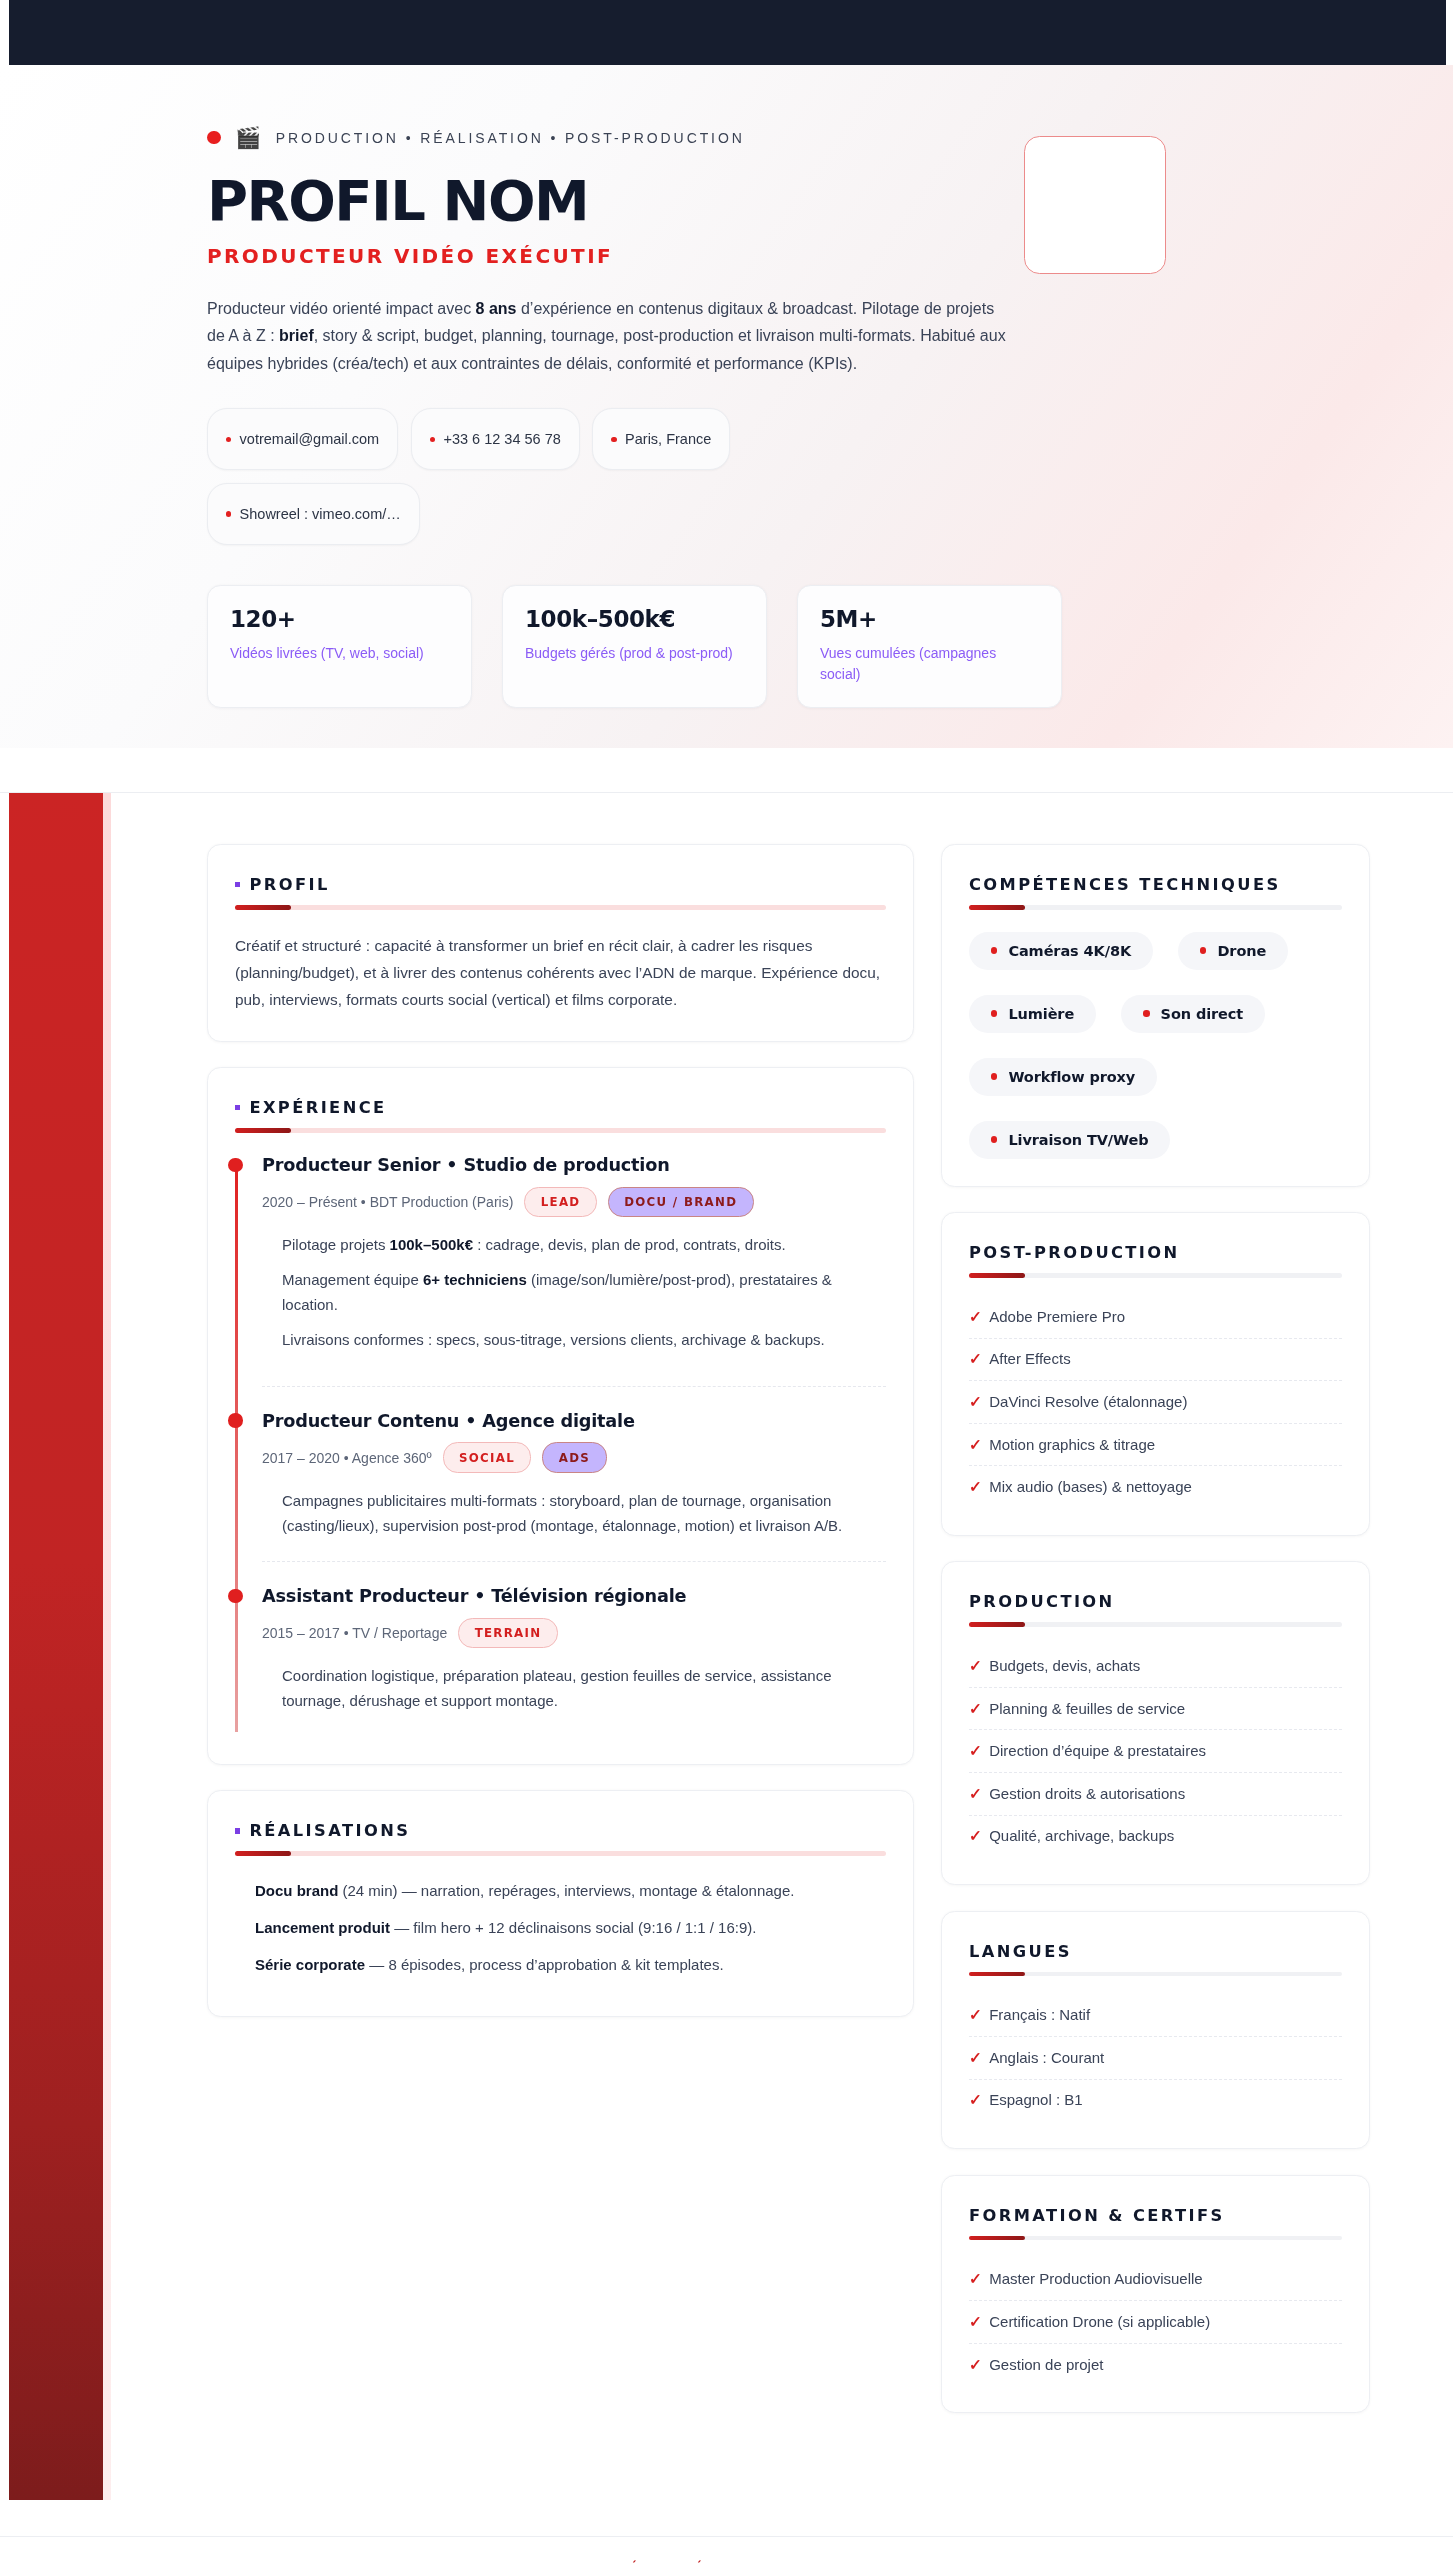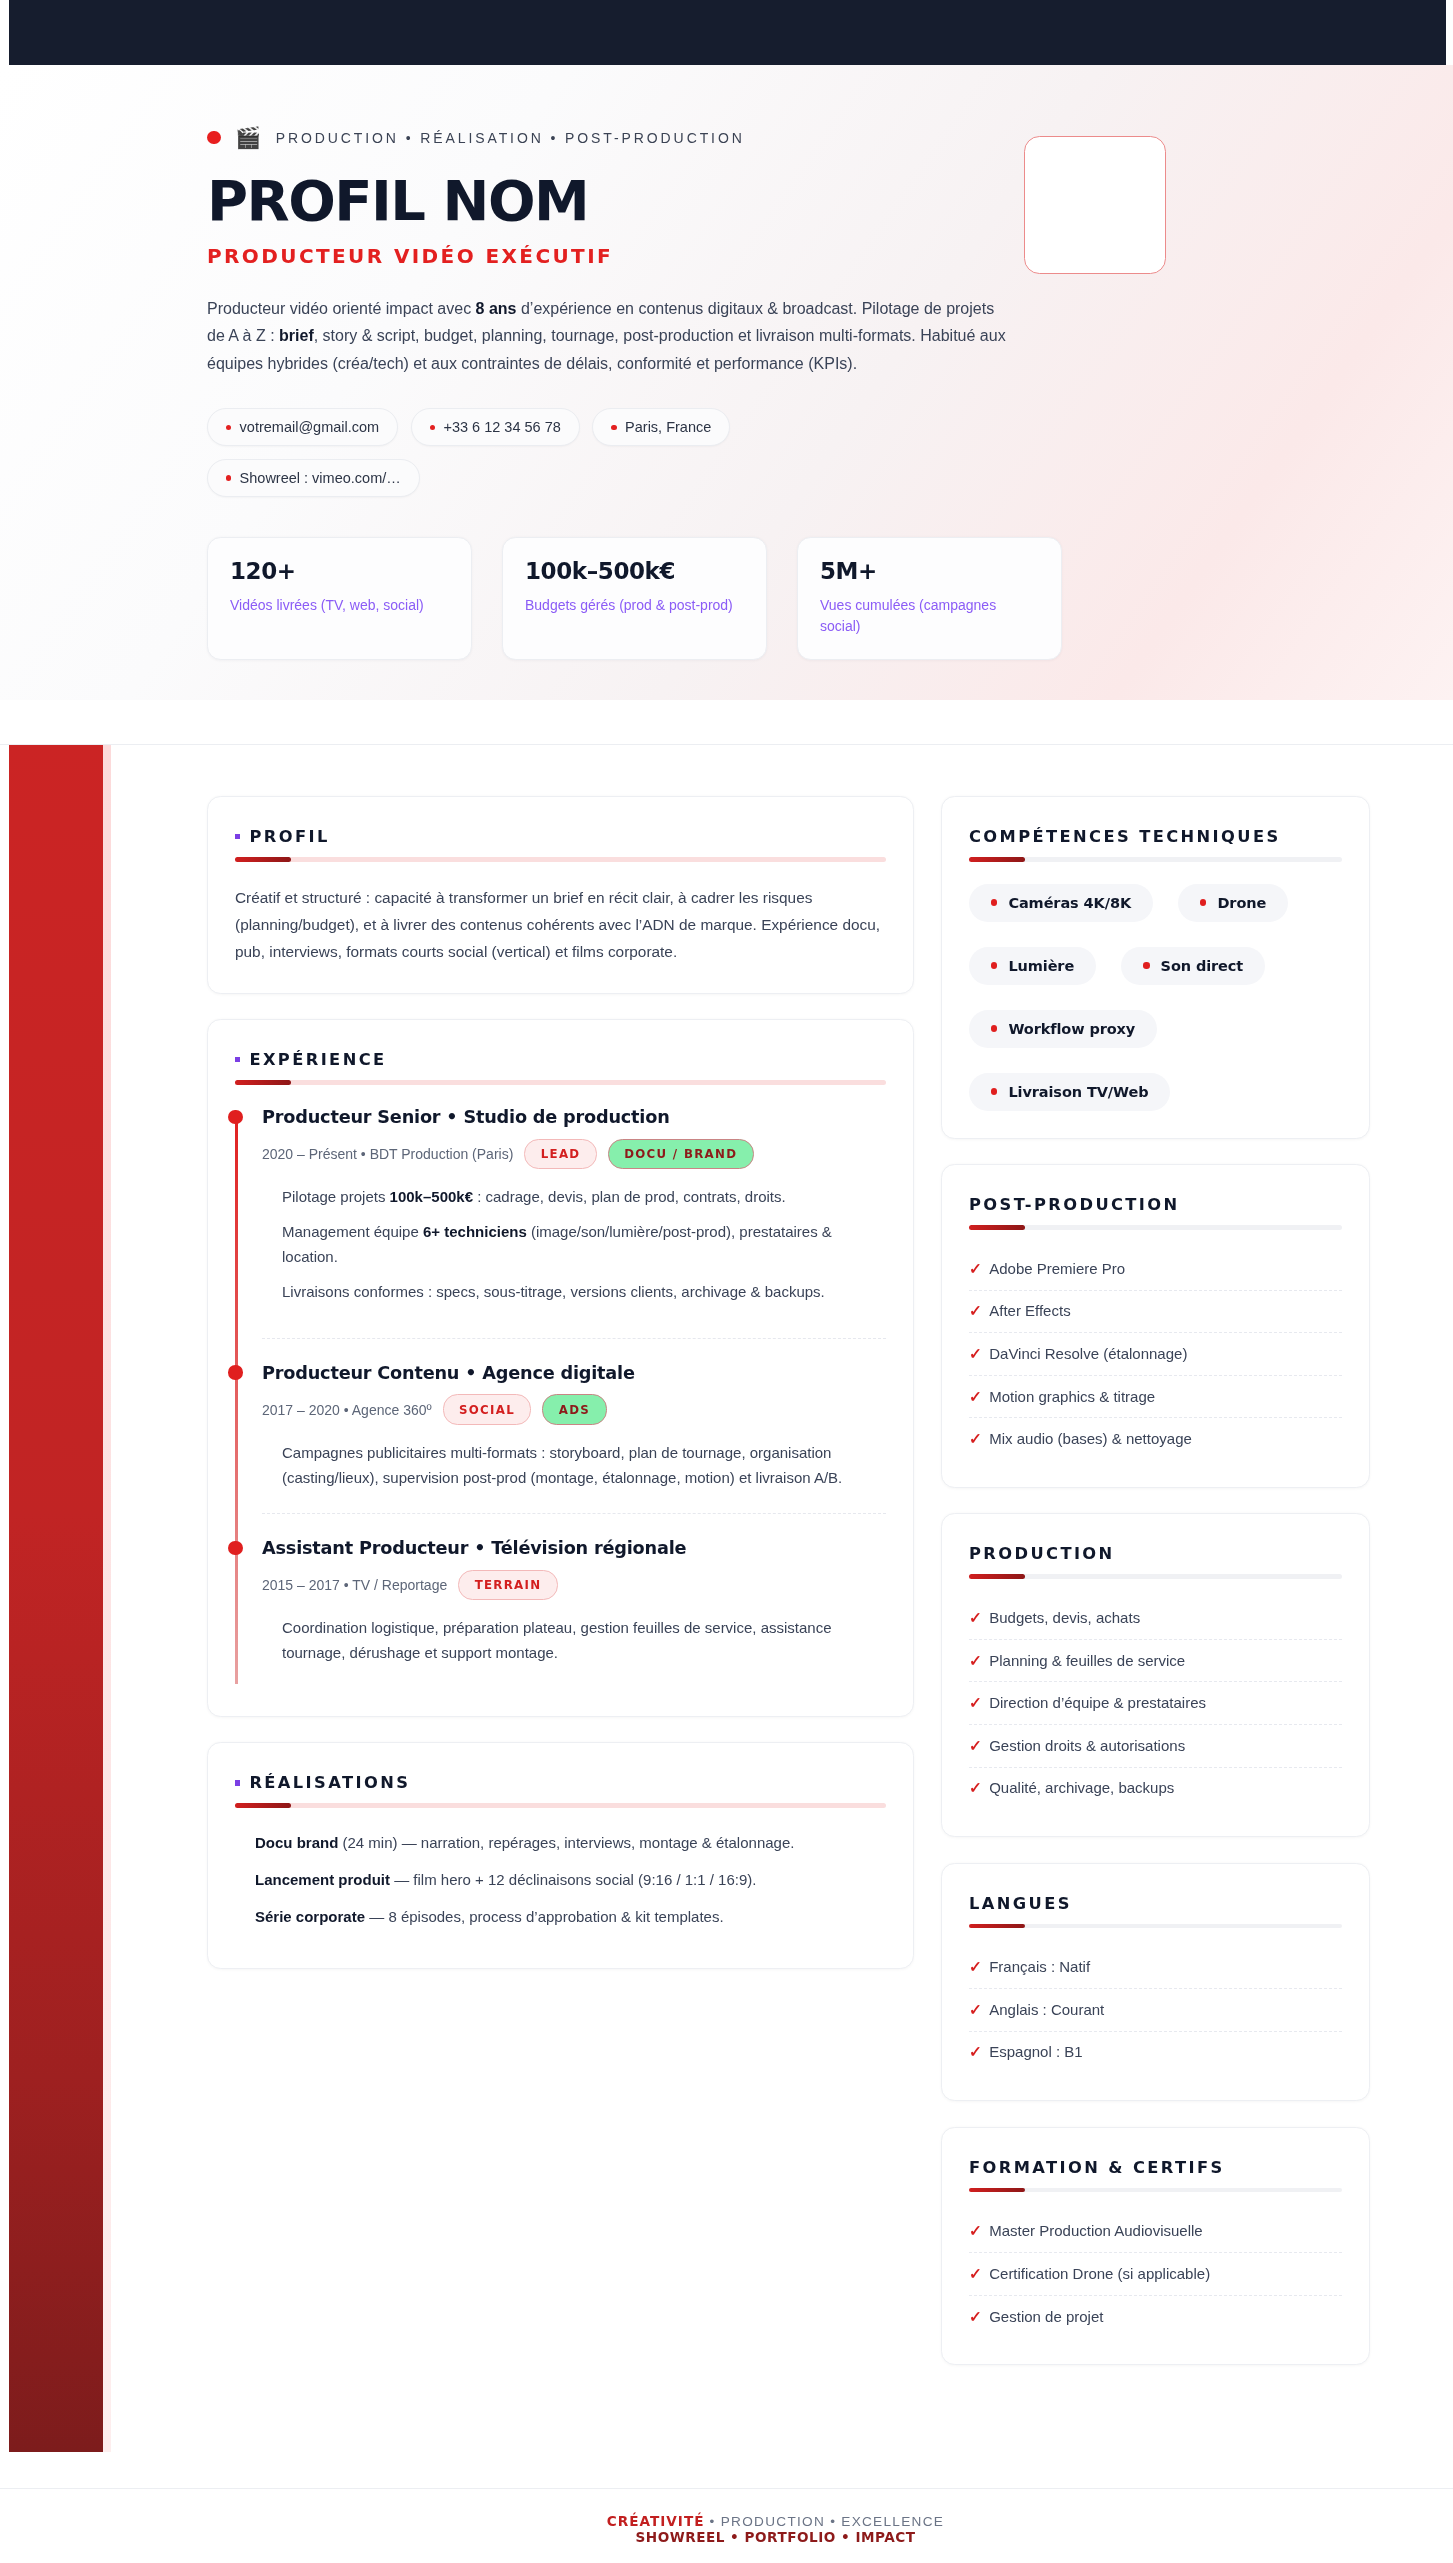--- a/index.html
+++ b/index.html
@@ -98,21 +98,21 @@
     margin-top: 31px;
     max-width: 690px;
   }
   .pill {
     display: inline-flex;
     align-items: center;
     gap: 8.2px;
     background: #fbfbfc;
     border: 0.9px solid #ebedf1;
     border-radius: 20px;
-    padding: 10px 18px;
+    padding: 22px 18px;
     font-size: 14.5px;
     color: #2c3445;
     box-shadow: 0 0.9px 1.8px rgba(20,25,40,.035);
   }
   .pill .dot {
     width: 5.4px; height: 5.4px;
     border-radius: 50%;
     background: #e32020;
     flex: 0 0 auto;
   }
@@ -286,21 +286,21 @@
     letter-spacing: 1.3px;
     padding: 7.3px 15.4px;
     border-radius: 14.5px;
   }
   .tag.soft {
     background: #fdeded;
     border: 0.9px solid #f3b9b9;
     color: #d31f1f;
   }
   .tag.strong {
-    background: #86efac;
+    background: #c4b5fd;
     border: 0.9px solid #c98585;
     color: #8d1a1a;
   }
   .job-bullets {
     margin-top: 14.5px;
     padding-left: 20px;
   }
   .job-bullets li {
     list-style: none;
     font-size: 15px;

